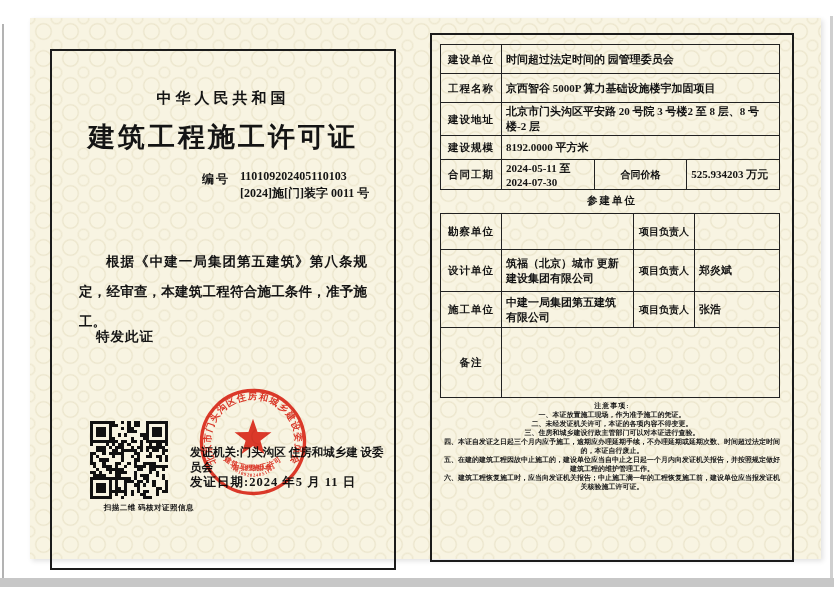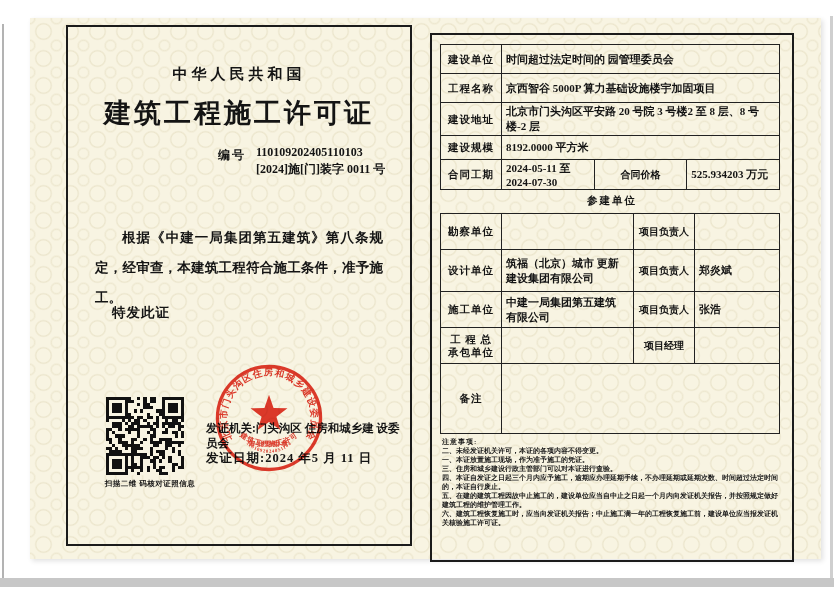--- a/index.html
+++ b/index.html
@@ -10,36 +10,36 @@
 
   .paper{position:absolute;left:30px;top:18px;width:791px;height:541px;
     background-color:#f8f4e2;
     background-image:
       radial-gradient(circle, rgba(205,193,150,0) 34%, rgba(205,193,150,0.28) 40%, rgba(205,193,150,0) 48%),
       radial-gradient(circle, rgba(205,193,150,0) 20%, rgba(205,193,150,0.22) 27%, rgba(205,193,150,0) 36%);
     background-size:27px 27px,27px 27px;background-position:0 0,13px 14px;
     box-shadow:2px 2px 5px rgba(0,0,0,0.12);}
 
   
-  .cert{position:absolute;left:20px;top:7px;width:342px;height:517px;border:2px solid #1b1b1b;
-    color:#141414;overflow:hidden;margin-left:16px;}
+  .cert{position:absolute;left:20px;top:31px;width:342px;height:517px;border:2px solid #1b1b1b;
+    color:#141414;overflow:hidden;}
   .cert-country{position:absolute;left:0;top:38px;width:100%;text-align:center;
     font-size:15px;font-weight:900;letter-spacing:4px;}
   .cert-title{position:absolute;left:0;top:68px;width:100%;text-align:center;
     font-size:27px;font-weight:900;letter-spacing:3px;}
   .cert-number{position:absolute;left:150px;top:117px;display:flex;align-items:flex-start;}
   .cert-number .lbl{font-size:12px;font-weight:900;letter-spacing:2px;margin-top:3px;}
   .cert-number .nums{margin-left:10px;font-size:12px;font-weight:700;line-height:17px;white-space:nowrap;}
   .cert-body{position:absolute;left:0;top:196px;padding:0 27px;font-size:13.5px;font-weight:800;
     line-height:30px;text-indent:2em;text-align:justify;}
   .cert-issue-note{position:absolute;left:44px;top:277px;font-size:13.5px;font-weight:800;letter-spacing:1px;}
   .qr{position:absolute;left:38px;top:370px;width:78px;height:78px;background:#f8f4e2;}
   .qr svg{display:block;width:78px;height:78px;}
   .qr-caption{position:absolute;left:22px;top:452px;width:120px;font-size:7.5px;font-weight:800;
-    text-align:center;letter-spacing:0.5px;}
+    text-align:right;letter-spacing:0.5px;}
   .issuer-line{position:absolute;left:138px;top:394px;width:200px;font-size:11.5px;font-weight:900;line-height:15px;}
   .date-line{position:absolute;left:138px;top:423px;font-size:12.5px;font-weight:900;letter-spacing:1px;}
   .seal{position:absolute;left:145px;top:335px;width:112px;height:112px;mix-blend-mode:multiply;opacity:0.92;}
 
   
   .details{position:absolute;left:400px;top:15px;width:352px;height:517px;border:2px solid #1b1b1b;
     color:#141414;overflow:hidden;padding:4px;}
   table{border-collapse:collapse;width:340px;margin:5px 4px 0 4px;table-layout:fixed;}
   td{border:1px solid #222;padding:1px 4px;font-size:11px;font-weight:700;vertical-align:middle;
     overflow:hidden;}
@@ -51,21 +51,21 @@
   .t1 tr.r5{height:27px;}
   .section-header{width:100%;text-align:center;font-size:10.5px;font-weight:800;letter-spacing:2px;
     margin:4px 0 3px 0;}
   .t2 tr.p1{height:36px;}
   .t2 tr.p2{height:42px;}
   .t2 tr.p3{height:36px;}
   .t2 tr.p4{height:36px;}
   .t2 tr.p5{height:36px;}
   .t2 tr.p6{height:70px;}
   .t2 td.remark-lb{vertical-align:middle;text-align:center;}
-  .notes{margin:4px 6px 0 6px;font-size:7px;line-height:9px;font-weight:700;color:#1a1a1a;}
+  .notes{margin:4px 6px 0 6px;font-size:7px;line-height:9px;font-weight:700;color:#1a1a1a;text-align:center;}
   .notes .nt{letter-spacing:1px;}
 </style>
 </head>
 <body>
 
 <div class="edge-left"></div>
 <div class="edge-right"></div>
 <div class="edge-bottom"></div>
 
 <div class="paper">
@@ -484,37 +484,31 @@
         <td>筑福（北京）城市 更新建设集团有限公司</td>
         <td class="lb2">项目负责人</td>
         <td class="vl2">郑炎斌</td>
       </tr>
       <tr class="p3">
         <td class="lb">施工单位</td>
         <td>中建一局集团第五建筑 有限公司</td>
         <td class="lb2">项目负责人</td>
         <td class="vl2">张浩</td>
       </tr>
-      <tr class="p5">
-        <td class="lb">工 程 总 承包单位</td>
-        <td></td>
-        <td class="lb2">项目经理</td>
-        <td class="vl2"></td>
-      </tr>
       <tr class="p6">
         <td class="lb remark-lb">备注</td>
         <td colspan="3"></td>
       </tr>
     </tbody>
       </table>
 
     <div class="notes">
       <div class="nt">注意事项:</div>
+      <div>一、本证放置施工现场，作为准予施工的凭证。</div>
       <div>二、未经发证机关许可，本证的各项内容不得变更。</div>
-      <div>一、本证放置施工现场，作为准予施工的凭证。</div>
       <div>三、住房和城乡建设行政主管部门可以对本证进行查验。</div>
       <div>四、本证自发证之日起三个月内应予施工，逾期应办理延期手续，不办理延期或延期次数、时间超过法定时间的，本证自行废止。</div>
       <div>五、在建的建筑工程因故中止施工的，建设单位应当自中止之日起一个月内向发证机关报告，并按照规定做好建筑工程的维护管理工作。</div>
       <div>六、建筑工程恢复施工时，应当向发证机关报告；中止施工满一年的工程恢复施工前，建设单位应当报发证机关核验施工许可证。</div>
 
     </div>
   </div>
 </div>
 
 </body></html>

